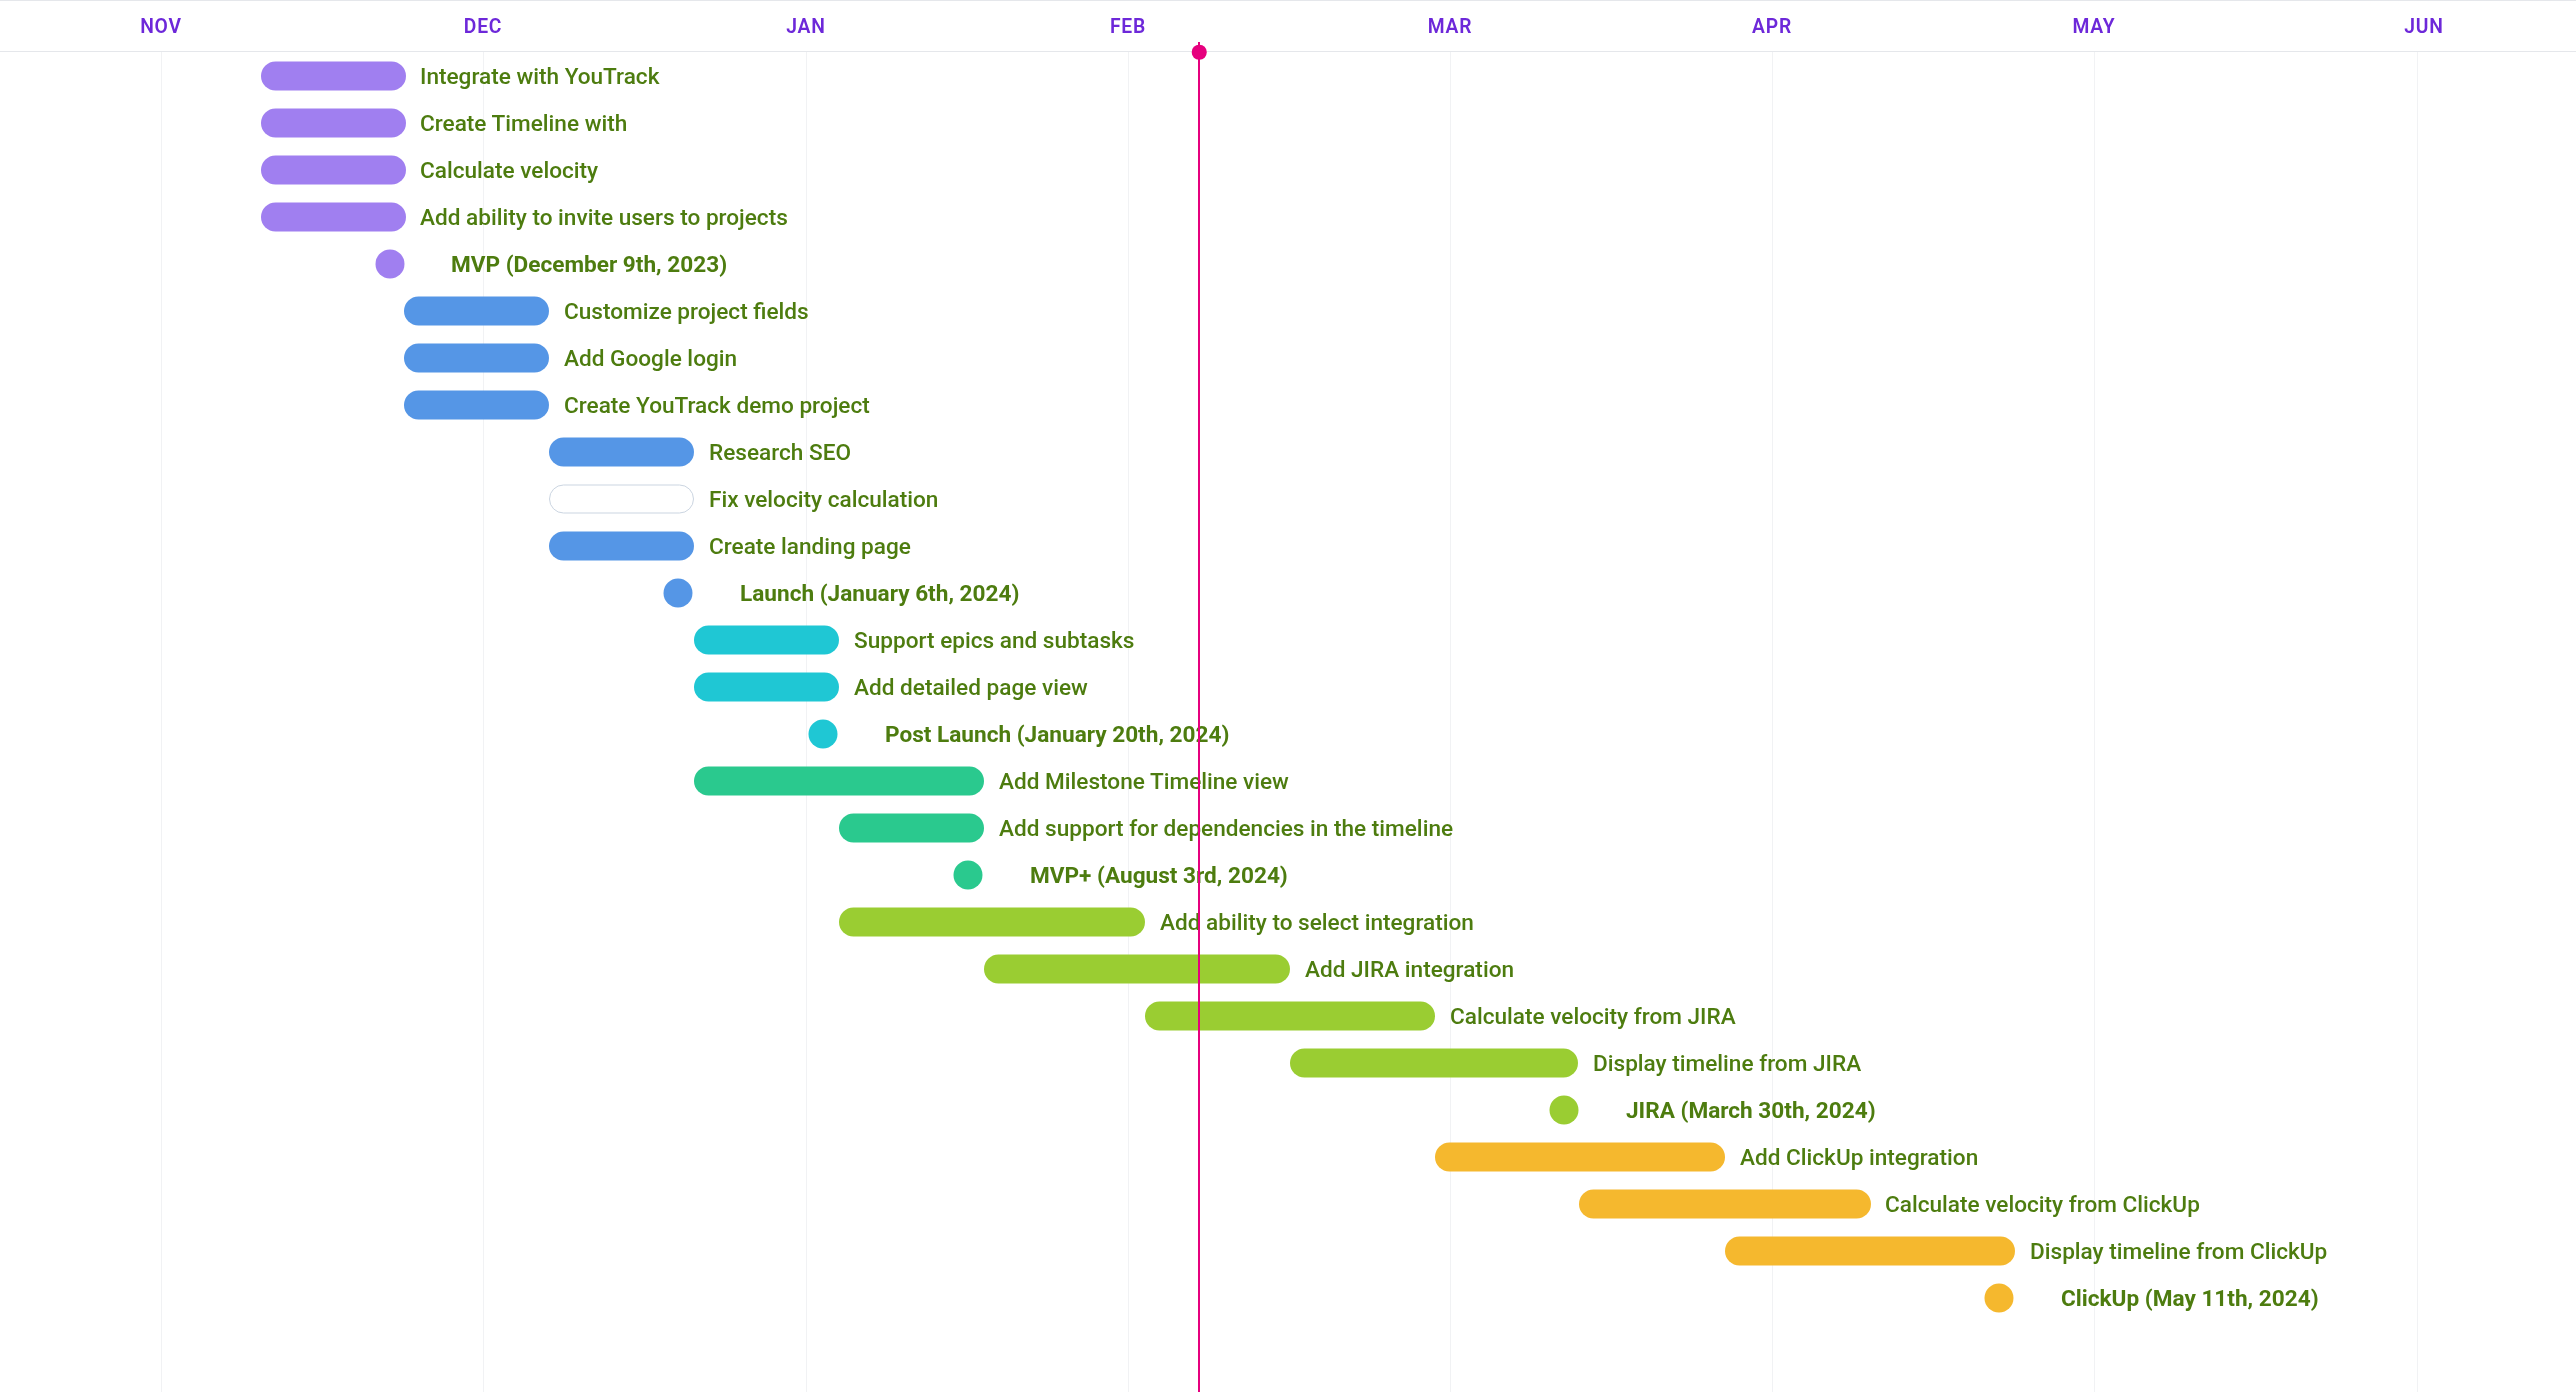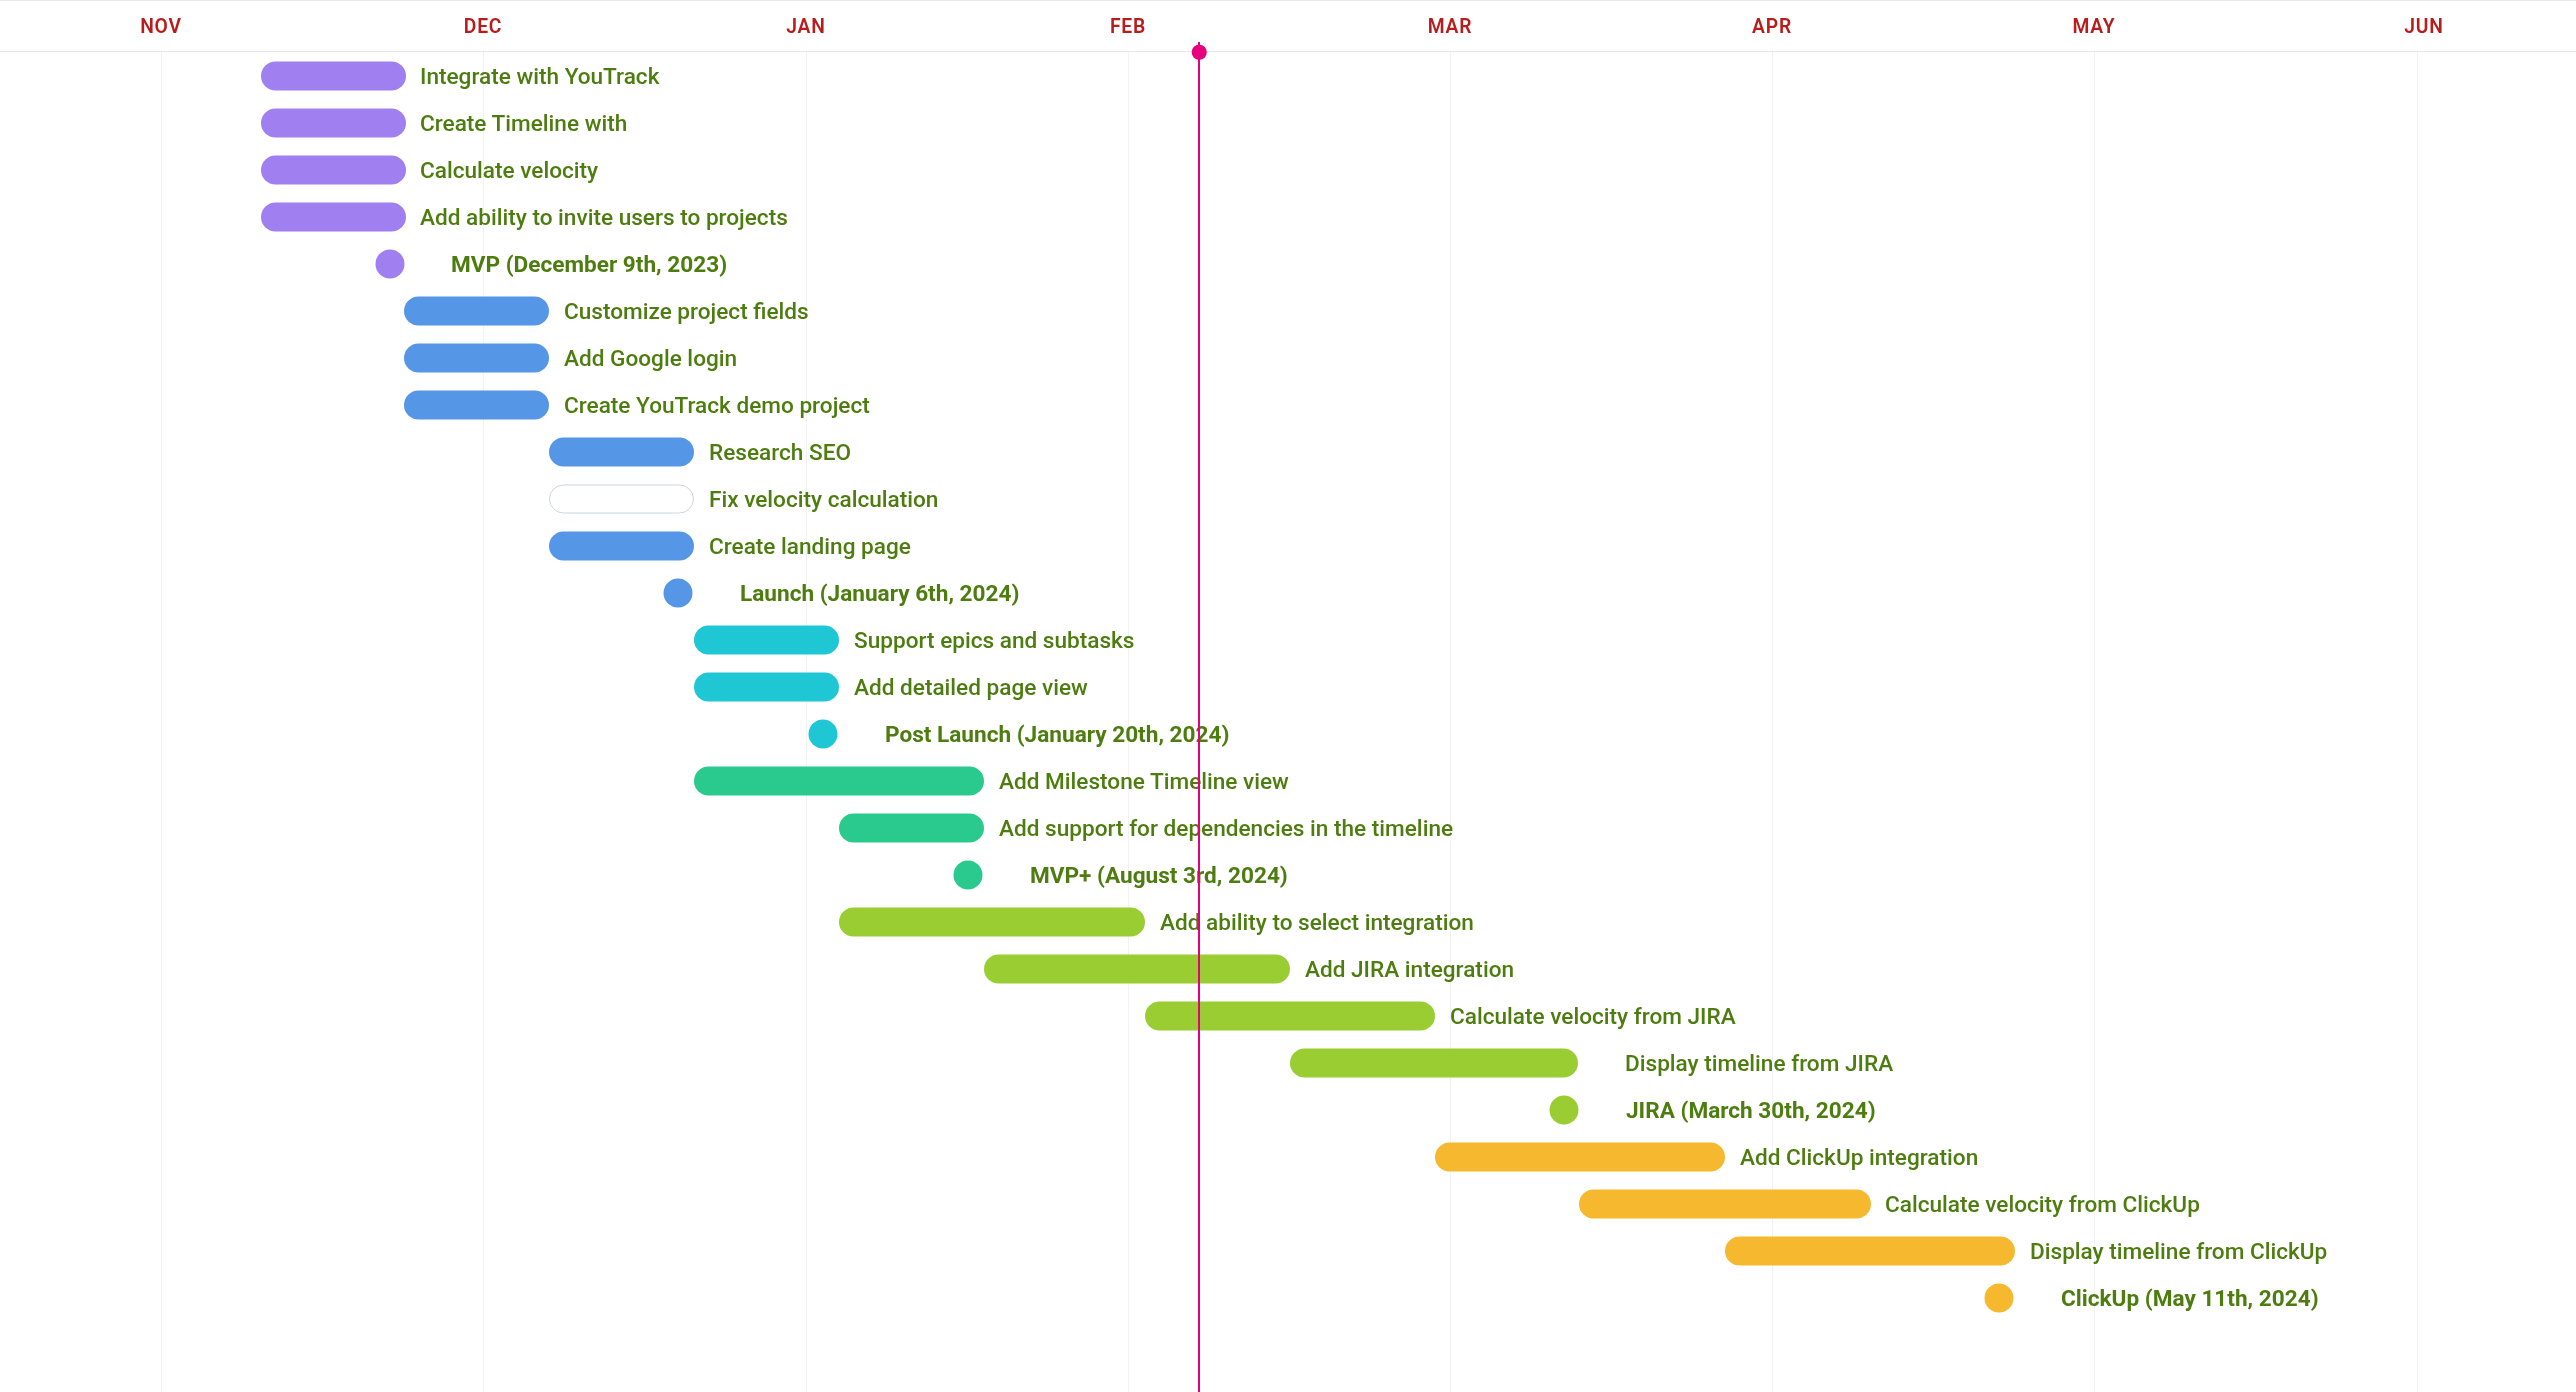--- a/index.html
+++ b/index.html
@@ -21,21 +21,21 @@
     border-top: 0.8px solid #e5e7eb;
     border-bottom: 0.8px solid #e5e7eb;
   }
   .month-label {
     position: absolute;
     top: 50%;
     transform: translate(-50%, -50%);
     font-size: 19.3px;
     font-weight: 600;
     letter-spacing: 0.8px;
-    color: #b91c1c;
+    color: #6d28d9;
   }
   .grid {
     position: absolute;
     top: 52px;
     left: 0;
     right: 0;
     bottom: 0;
   }
   .grid-line {
     position: absolute;
@@ -210,21 +210,21 @@
       <div class="row">
         <div class="bar" style="left: 984px; width: 306px; background: rgb(154, 205, 50);"></div>
         <div class="label" style="left: 1305px;">Add JIRA integration</div>
       </div>
       <div class="row">
         <div class="bar" style="left: 1145px; width: 290px; background: rgb(154, 205, 50);"></div>
         <div class="label" style="left: 1450px;">Calculate velocity from JIRA</div>
       </div>
       <div class="row">
         <div class="bar" style="left: 1290px; width: 288px; background: rgb(154, 205, 50);"></div>
-        <div class="label" style="left: 1593px; margin-left: 32px;">Display timeline from JIRA</div>
+        <div class="label" style="left: 1593px;">Display timeline from JIRA</div>
       </div>
       <div class="row">
         <div class="milestone" style="left: 1564px; background: rgb(154, 205, 50);"></div>
         <div class="label bold" style="left: 1592px;">JIRA (March 30th, 2024)</div>
       </div>
       <div class="row">
         <div class="bar" style="left: 1435px; width: 290px; background: rgb(245, 184, 46);"></div>
         <div class="label" style="left: 1740px;">Add ClickUp integration</div>
       </div>
       <div class="row">

